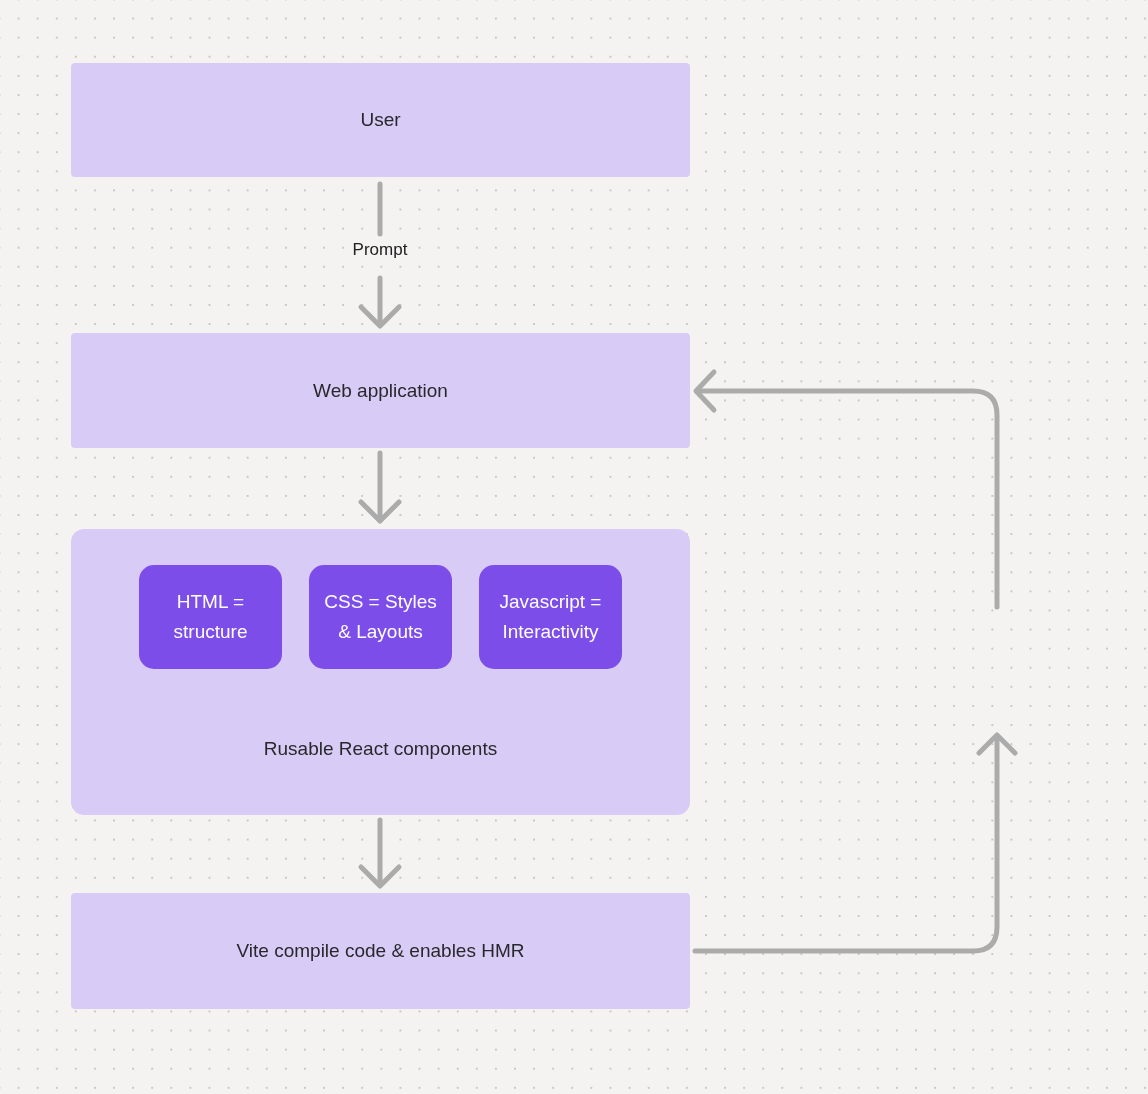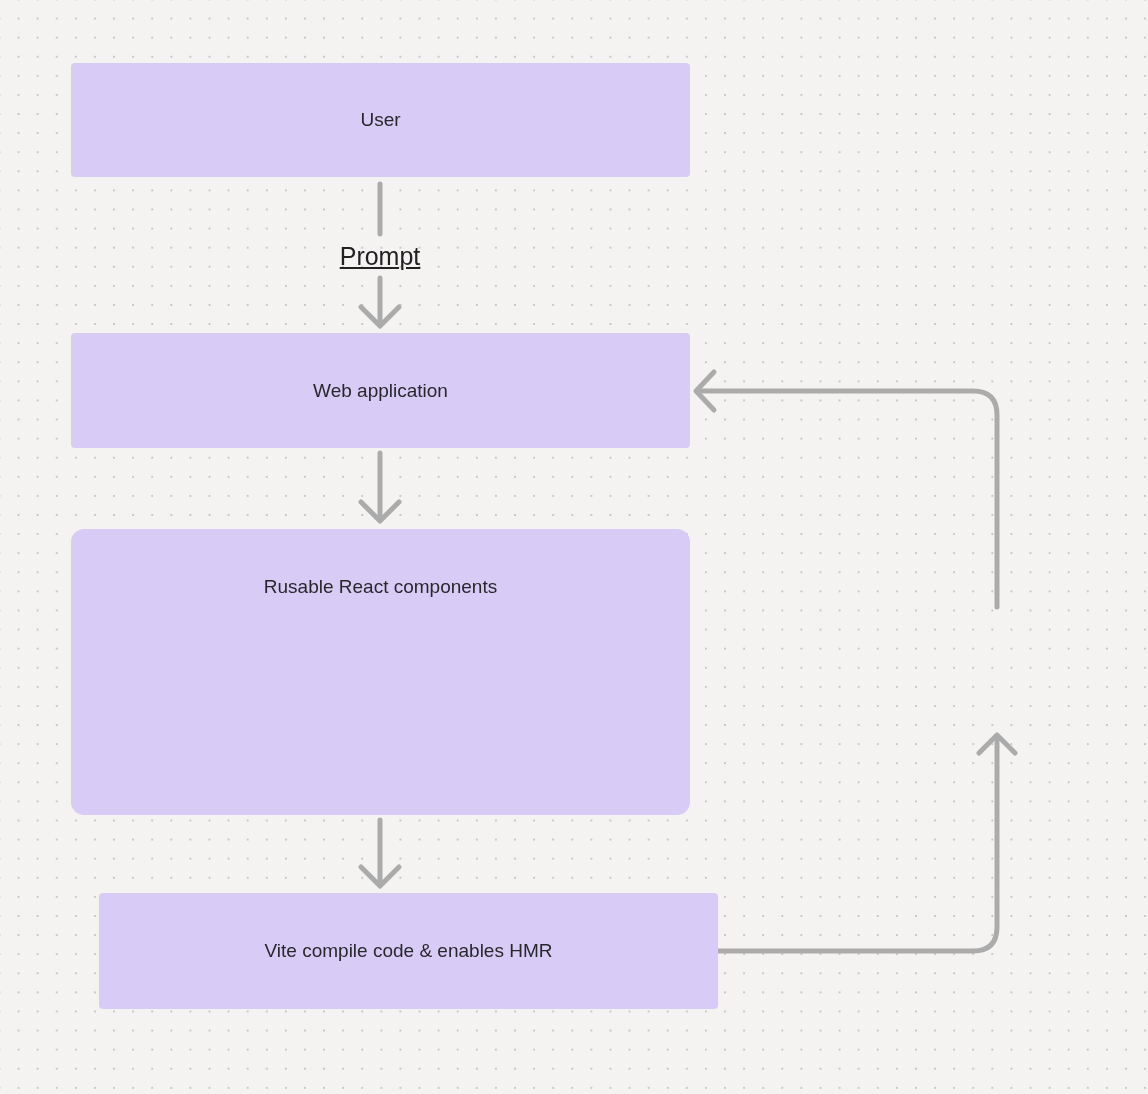--- a/index.html
+++ b/index.html
@@ -47,21 +47,21 @@
     border-radius: 4px;
     display: flex;
     align-items: center;
     justify-content: center;
     color: var(--text);
     font-size: 19px;
     text-align: center;
   }
   .node-user        { left: 71px;  top: 63px;  width: 619px; height: 114px; }
   .node-webapp      { left: 71px;  top: 333px; width: 619px; height: 115px; }
-  .node-vite        { left: 71px;  top: 893px; width: 619px; height: 116px; margin-left: 28px; }
+  .node-vite        { left: 71px;  top: 893px; width: 619px; height: 116px; }
   .node-render      { left: 902px; top: 613px; width: 190px; height: 115px; }
   .group-box {
     position: absolute;
     left: 71px; top: 529px; width: 619px; height: 286px;
     background: var(--node-fill);
     border-radius: 13px;
     display: flex;
     flex-direction: column;
     align-items: center;
   }
@@ -78,34 +78,33 @@
     display: flex;
     align-items: center;
     justify-content: center;
     color: var(--chip-text);
     font-size: 19px;
     line-height: 30px;
     text-align: center;
   }
   .chip-label { white-space: pre-line; }
   .group-caption {
-    margin-top: 47px;
+    margin-top: 69px;
     color: var(--text);
     font-size: 19px;
   }
   .edge-label {
     position: absolute;
     left: 380px;
-    top: 245px;
+    top: 239px;
     transform: translateX(-50%);
     color: #212124;
-    font-size: 25px;
+    font-size: 17px;
     line-height: 22px;
     white-space: nowrap;
-    text-decoration: underline;
   }
 </style>
 </head>
 <body>
 
 <div class="canvas">
 
   <svg class="connectors" viewBox="0 0 1148 1094" xmlns="http://www.w3.org/2000/svg">
 
     <g>
@@ -142,20 +141,34 @@
     <span>User</span>
   </div>
 
   <div class="edge-label">Prompt</div>
 
   <div class="node node-webapp">
     <span>Web application</span>
   </div>
 
   <div class="group-box">
+    <div class="chips-row">
+      <div class="chip">
+        <span class="chip-label">HTML =
+structure</span>
+      </div>
+      <div class="chip">
+        <span class="chip-label">CSS = Styles
+&amp; Layouts</span>
+      </div>
+      <div class="chip">
+        <span class="chip-label">Javascript =
+Interactivity</span>
+      </div>
+    </div>
     <div class="group-caption">Rusable React components</div>
   </div>
 
   <div class="node node-vite">
     <span>Vite compile code &amp; enables HMR</span>
   </div>
 
 
 </div>
 

